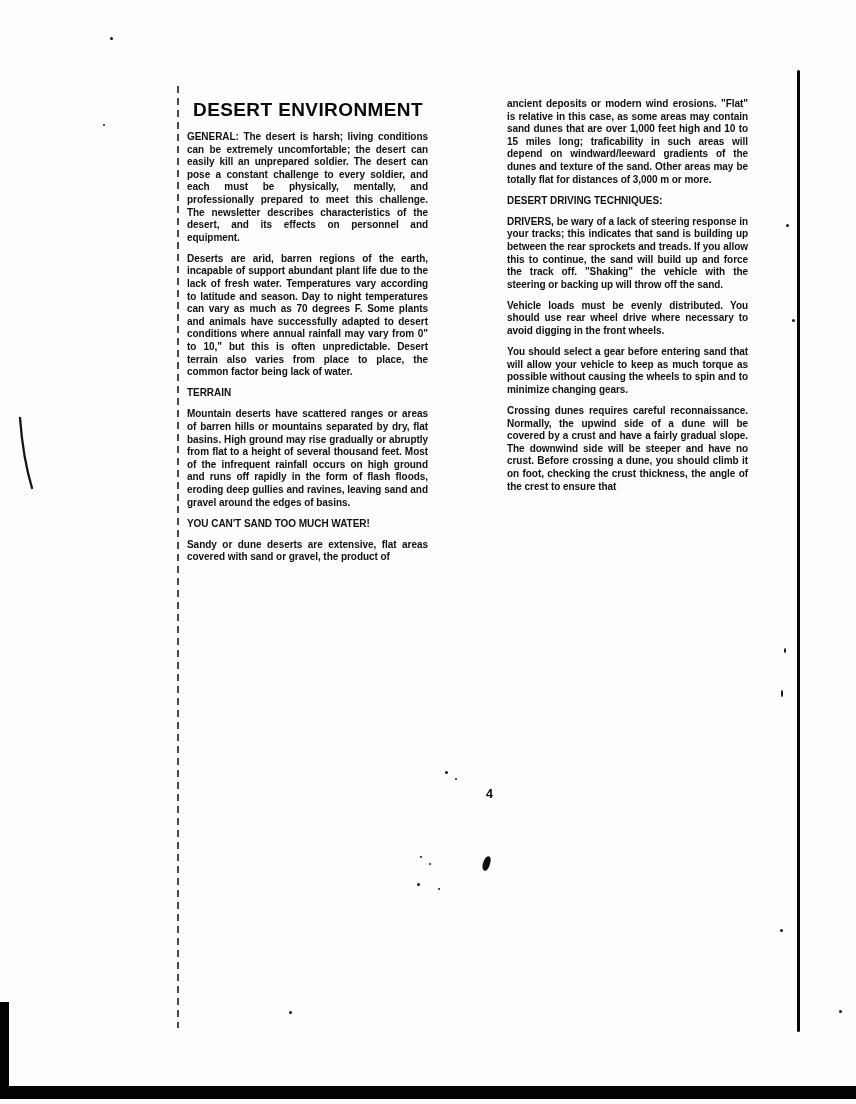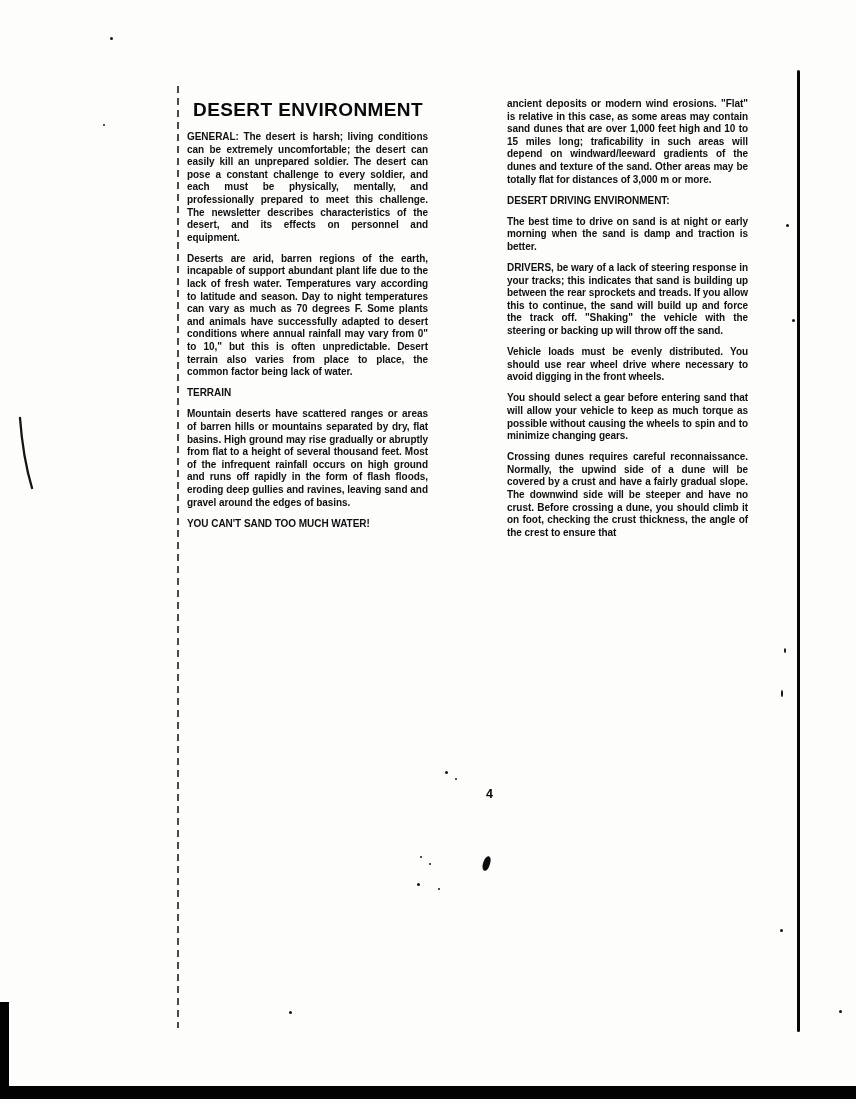--- a/index.html
+++ b/index.html
@@ -74,25 +74,25 @@
   <div class="speck" style="left:289px;top:1011px;width:3px;height:3px;"></div>
   <div class="speck" style="left:839px;top:1010px;width:3px;height:3px;"></div>
 
   <h1 class="page-title">DESERT ENVIRONMENT</h1>
   <div class="col col-left" id="col-left">
       <p class="body">GENERAL: The desert is harsh; living conditions can be extremely uncomfortable; the desert can easily kill an unprepared soldier. The desert can pose a constant challenge to every soldier, and each must be physically, mentally, and professionally prepared to meet this challenge. The newsletter describes characteristics of the desert, and its effects on personnel and equipment.</p>
       <p class="body">Deserts are arid, barren regions of the earth, incapable of support abundant plant life due to the lack of fresh water. Temperatures vary according to latitude and season. Day to night temperatures can vary as much as 70 degrees F. Some plants and animals have successfully adapted to desert conditions where annual rainfall may vary from 0" to 10," but this is often unpredictable. Desert terrain also varies from place to place, the common factor being lack of water.</p>
       <p class="heading">TERRAIN</p>
       <p class="body">Mountain deserts have scattered ranges or areas of barren hills or mountains separated by dry, flat basins. High ground may rise gradually or abruptly from flat to a height of several thousand feet. Most of the infrequent rainfall occurs on high ground and runs off rapidly in the form of flash floods, eroding deep gullies and ravines, leaving sand and gravel around the edges of basins.</p>
       <p class="heading">YOU CAN'T SAND TOO MUCH WATER!</p>
+      <p class="body">Sandy or dune deserts are extensive, flat areas covered with sand or gravel, the product of</p>
     </div>
   <div class="col col-right" id="col-right">
       <p class="body">ancient deposits or modern wind erosions. "Flat" is relative in this case, as some areas may contain sand dunes that are over 1,000 feet high and 10 to 15 miles long; traficability in such areas will depend on windward/leeward gradients of the dunes and texture of the sand. Other areas may be totally flat for distances of 3,000 m or more.</p>
-      <p class="heading">DESERT DRIVING ENVIRONMENT:</p>
-      <p class="body">The best time to drive on sand is at night or early morning when the sand is damp and traction is better.</p>
+      <p class="heading">DESERT DRIVING TECHNIQUES:</p>
       <p class="body">DRIVERS, be wary of a lack of steering response in your tracks; this indicates that sand is building up between the rear sprockets and treads. If you allow this to continue, the sand will build up and force the track off. "Shaking" the vehicle with the steering or backing up will throw off the sand.</p>
       <p class="body">Vehicle loads must be evenly distributed. You should use rear wheel drive where necessary to avoid digging in the front wheels.</p>
       <p class="body">You should select a gear before entering sand that will allow your vehicle to keep as much torque as possible without causing the wheels to spin and to minimize changing gears.</p>
       <p class="body">Crossing dunes requires careful reconnaissance. Normally, the upwind side of a dune will be covered by a crust and have a fairly gradual slope. The downwind side will be steeper and have no crust. Before crossing a dune, you should climb it on foot, checking the crust thickness, the angle of the crest to ensure that</p>
     </div>
   <div class="page-number">4</div>
 
 </div>
 
 </body></html>

